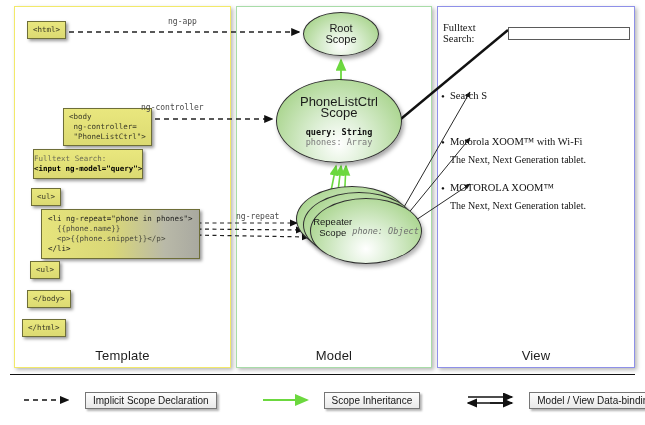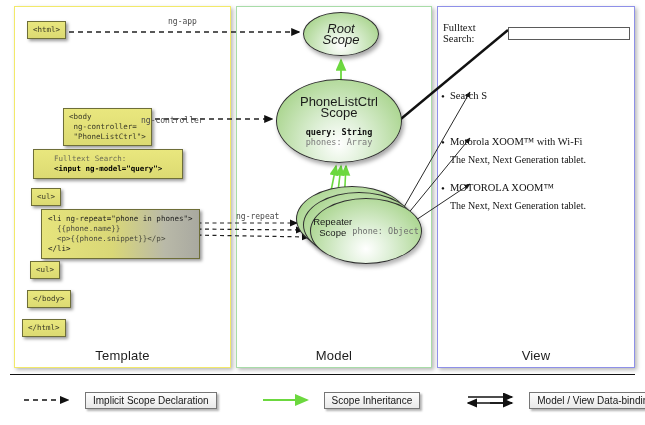--- a/index.html
+++ b/index.html
@@ -27,58 +27,58 @@
   .cb-plain{background:linear-gradient(to bottom,#e9e77e,#dcda72);}
   .cb-grad{background:linear-gradient(to right,#e6e47c 0%,#d9d777 45%,#b9b9a8 78%,#a9a9a0 100%);}
   .cb-search{background:linear-gradient(to bottom,#e9e77e,#dcda72);}
   .cb-search .lbl{color:#6d6d55;}
   .cb-search .tag{color:#000;font-weight:bold;}
   .cb-grad .l1{color:#1b1b1b;}
   .cb-grad .dim{color:#4a4a3d;}
 
   #box-html{left:27px;top:21px;}
   #box-body{left:41px;top:108px;margin-left:22px;}
-  #box-search{left:33px;top:149px;padding:4px 20px;}
+  #box-search{left:33px;top:149px;padding:4px 0;}
   #box-ul1{left:31px;top:188px;}
   #box-li{left:41px;top:209px;padding:4px 6px;}
   #box-ul2{left:30px;top:261px;}
   #box-bodyend{left:27px;top:290px;}
   #box-htmlend{left:22px;top:319px;}
 
   
   .scope{position:absolute;border-radius:50%;
          border:1.3px solid #2f2f2f;
          background:radial-gradient(ellipse at 50% 78%,#ffffff 0%,#dff0d8 30%,#a8d48c 82%,#8dc46f 100%);
          box-shadow:2px 3px 4px rgba(0,0,0,.35);
          display:flex;flex-direction:column;align-items:center;justify-content:center;
          text-align:center;color:#1a1a1a;box-sizing:border-box;}
-  #scope-root{left:303px;top:12px;width:76px;height:44px;font-size:13px;line-height:11px;font-style:italic;}
+  #scope-root{left:303px;top:12px;width:76px;height:44px;font-size:11px;line-height:11px;}
   #scope-ctrl{left:276px;top:79px;width:126px;height:84px;}
   #scope-ctrl .title{font-size:13px;line-height:11px;margin-bottom:9px;}
   #scope-ctrl .f-query{font-size:8.5px;font-weight:bold;
         font-family:"DejaVu Sans Mono","Liberation Mono",monospace;color:#111;}
   #scope-ctrl .f-phones{font-size:8.5px;
         font-family:"DejaVu Sans Mono","Liberation Mono",monospace;color:#7b7b7b;}
   .rep{position:absolute;border-radius:50%;border:1.3px solid #2f2f2f;
        background:radial-gradient(ellipse at 50% 78%,#ffffff 0%,#dff0d8 30%,#a8d48c 82%,#8dc46f 100%);
        box-shadow:2px 3px 4px rgba(0,0,0,.3);box-sizing:border-box;}
   #rep-a{left:296px;top:186px;width:112px;height:66px;}
   #rep-b{left:303px;top:192px;width:112px;height:66px;}
   #rep-c{left:310px;top:198px;width:112px;height:66px;
          display:flex;align-items:center;justify-content:center;
          text-align:center;color:#1a1a1a;}
   #rep-c .title{font-size:9.5px;line-height:11px;margin-bottom:8px;}
   #rep-c .f-phone{font-size:8.5px;
-        font-family:"DejaVu Sans Mono","Liberation Mono",monospace;color:#6f6f6f;}
+        font-family:"DejaVu Sans Mono","Liberation Mono",monospace;color:#6f6f6f;font-style:italic;}
 
   
   .wirelab{position:absolute;font-family:"DejaVu Sans Mono","Liberation Mono",monospace;
            font-size:8px;color:#4a4a4a;white-space:nowrap;}
   #lab-ngapp{left:168px;top:17px;}
-  #lab-ngctrl{left:141px;top:116px;}
+  #lab-ngctrl{left:141px;top:103px;}
   #lab-ngrep{left:236px;top:212px;}
 
   
   #view-inner{position:absolute;left:440px;top:10px;width:190px;height:220px;
               font-family:"Liberation Serif",serif;color:#111;}
   #search-row{position:absolute;left:3px;top:12px;display:flex;align-items:center;}
   #search-label{font-size:10.5px;margin-right:4px;}
   #search-input{width:122px;height:13px;border:1px solid #5a5a5a;background:#fff;
                 box-sizing:border-box;}
   .v-item{position:absolute;left:10px;width:180px;}

